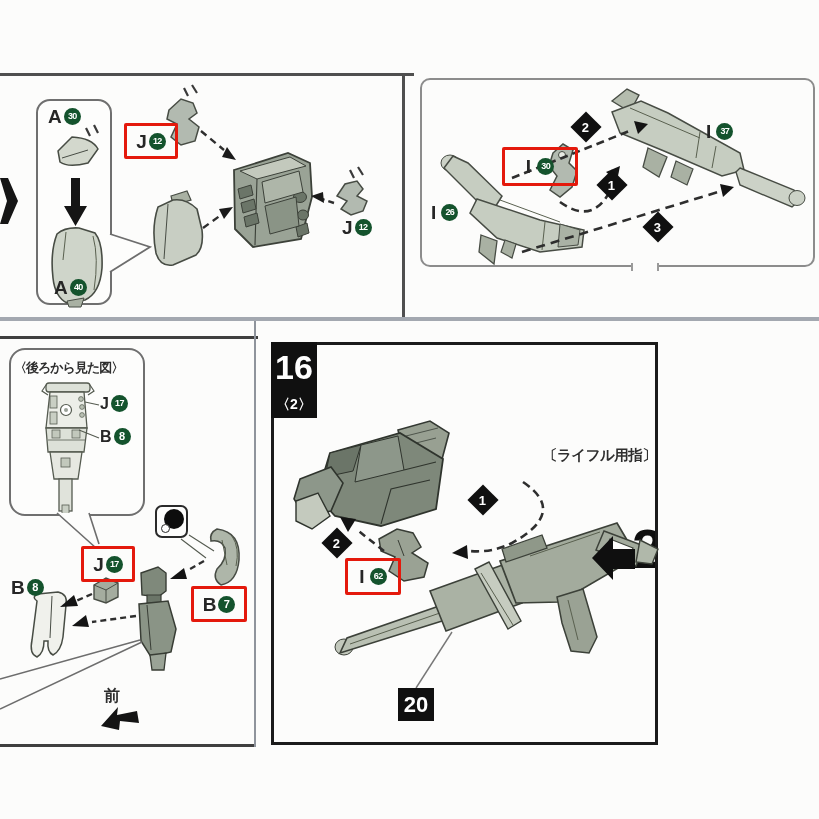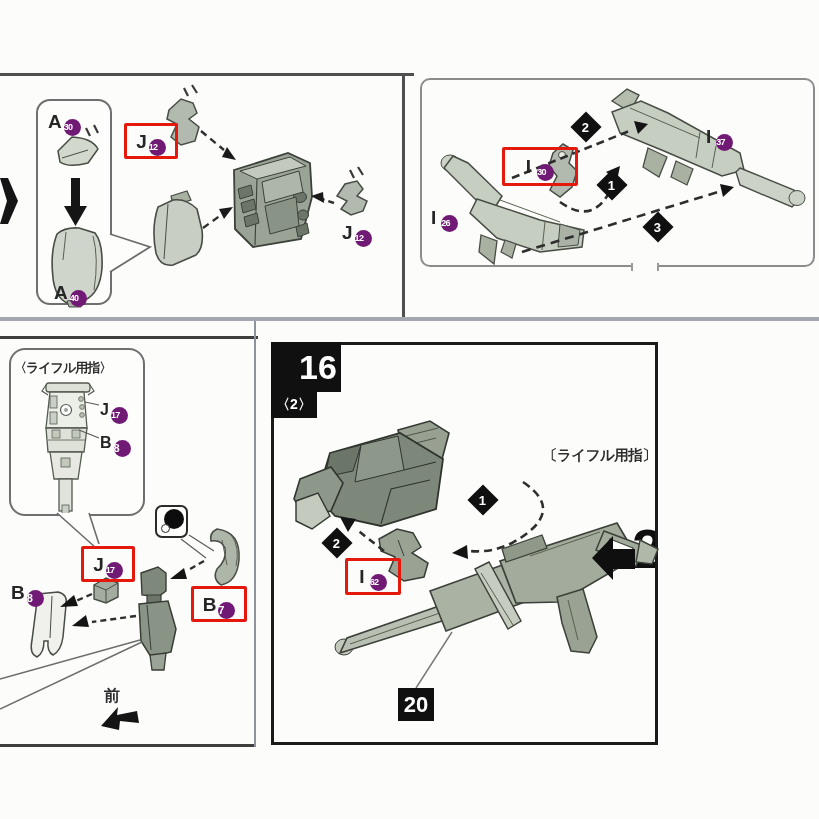--- a/index.html
+++ b/index.html
@@ -5,23 +5,23 @@
   html,body{margin:0;padding:0;background:#fff;}
   #sheet{position:relative;width:819px;height:819px;background:#fcfcfb;overflow:hidden;
          font-family:"Liberation Sans","DejaVu Sans",sans-serif;}
   .line{position:absolute;}
   .panel{position:absolute;background:transparent;}
   .callout{position:absolute;background:#fdfdfc;border:2px solid #6f6f6f;}
   svg#art{position:absolute;left:0;top:0;z-index:5;}
   .lbl{position:absolute;z-index:8;display:flex;align-items:center;gap:2px;
        font-weight:bold;color:#262626;}
   .lbl .ltr{font-size:19px;line-height:1;}
-  .circ{display:inline-block;background:#701a75;color:#fff;border-radius:50%;
-        width:17px;height:17px;line-height:17px;
-        font-size:9px;font-weight:bold;letter-spacing:-0.7px;margin-top:12px;}
+  .circ{display:inline-block;background:#14532d;color:#fff;border-radius:50%;
+        width:17px;height:17px;line-height:17px;text-align:center;
+        font-size:9px;font-weight:bold;letter-spacing:-0.7px;}
   .circ.one{font-size:11px;letter-spacing:0;}
   .redbox{position:absolute;z-index:9;border:3px solid #e4190c;border-radius:2px;
           display:flex;align-items:center;justify-content:center;gap:2px;
           font-weight:bold;color:#262626;background:transparent;}
   .redbox .ltr{font-size:19px;line-height:1;}
   .diamond{position:absolute;z-index:9;width:22px;height:22px;background:#101010;
            transform:rotate(45deg);display:flex;align-items:center;justify-content:center;}
   .diamond>span{transform:rotate(-45deg);color:#fff;font-weight:bold;font-size:13px;}
   .blackbox{position:absolute;z-index:9;background:#101010;color:#fff;font-weight:bold;
             display:flex;align-items:center;justify-content:center;}
@@ -228,21 +228,21 @@
   <div class="diamond" style="left:575px;top:116px;">
     <span>2</span>
     </div>
   <div class="diamond" style="left:601px;top:174px;">
     <span>1</span>
     </div>
   <div class="diamond" style="left:647px;top:216px;">
     <span>3</span>
     </div>
 
-  <div class="jpcap" style="left:14px;top:359px;font-size:13px;letter-spacing:-1px;">〈ライフル用指〉</div>
+  <div class="jpcap" style="left:14px;top:359px;font-size:13px;letter-spacing:-1px;">〈後ろから見た図〉</div>
   <div class="lbl" style="left:100px;top:395px;">
     <span class="ltr" style="font-size:16px;">J</span>
     <span class="circ">17</span>
   </div>
   <div class="lbl" style="left:100px;top:428px;">
     <span class="ltr" style="font-size:16px;">B</span>
     <span class="circ one">8</span>
   </div>
   <div class="redbox" style="left:81px;top:546px;width:48px;height:30px;">
     <span class="ltr">J</span>
@@ -255,21 +255,21 @@
   <div class="lbl" style="left:11px;top:578px;">
     <span class="ltr">B</span>
     <span class="circ one">8</span>
   </div>
   <div class="redbox" style="left:191px;top:586px;width:50px;height:30px;">
     <span class="ltr">B</span>
     <span class="circ one">7</span>
   </div>
   <div class="jpcap" style="left:104px;top:686px;font-size:16px;">前</div>
 
-  <div class="blackbox" style="left:271px;top:342px;width:46px;height:50px;font-size:34px;padding-left:24px;">16</div>
+  <div class="blackbox" style="left:271px;top:342px;width:46px;height:50px;font-size:34px;">16</div>
   <div class="blackbox" style="left:271px;top:392px;width:46px;height:26px;font-size:14px;">〈2〉</div>
   <div class="jpcap" style="left:543px;top:446px;font-size:14.5px;letter-spacing:-0.5px;">〔ライフル用指〕</div>
   <div class="diamond" style="left:472px;top:489px;">
     <span>1</span>
     </div>
   <div class="diamond" style="left:326px;top:532px;">
     <span>2</span>
     </div>
   <div class="redbox" style="left:345px;top:558px;width:50px;height:31px;gap:5px;">
     <span class="ltr">I</span>

